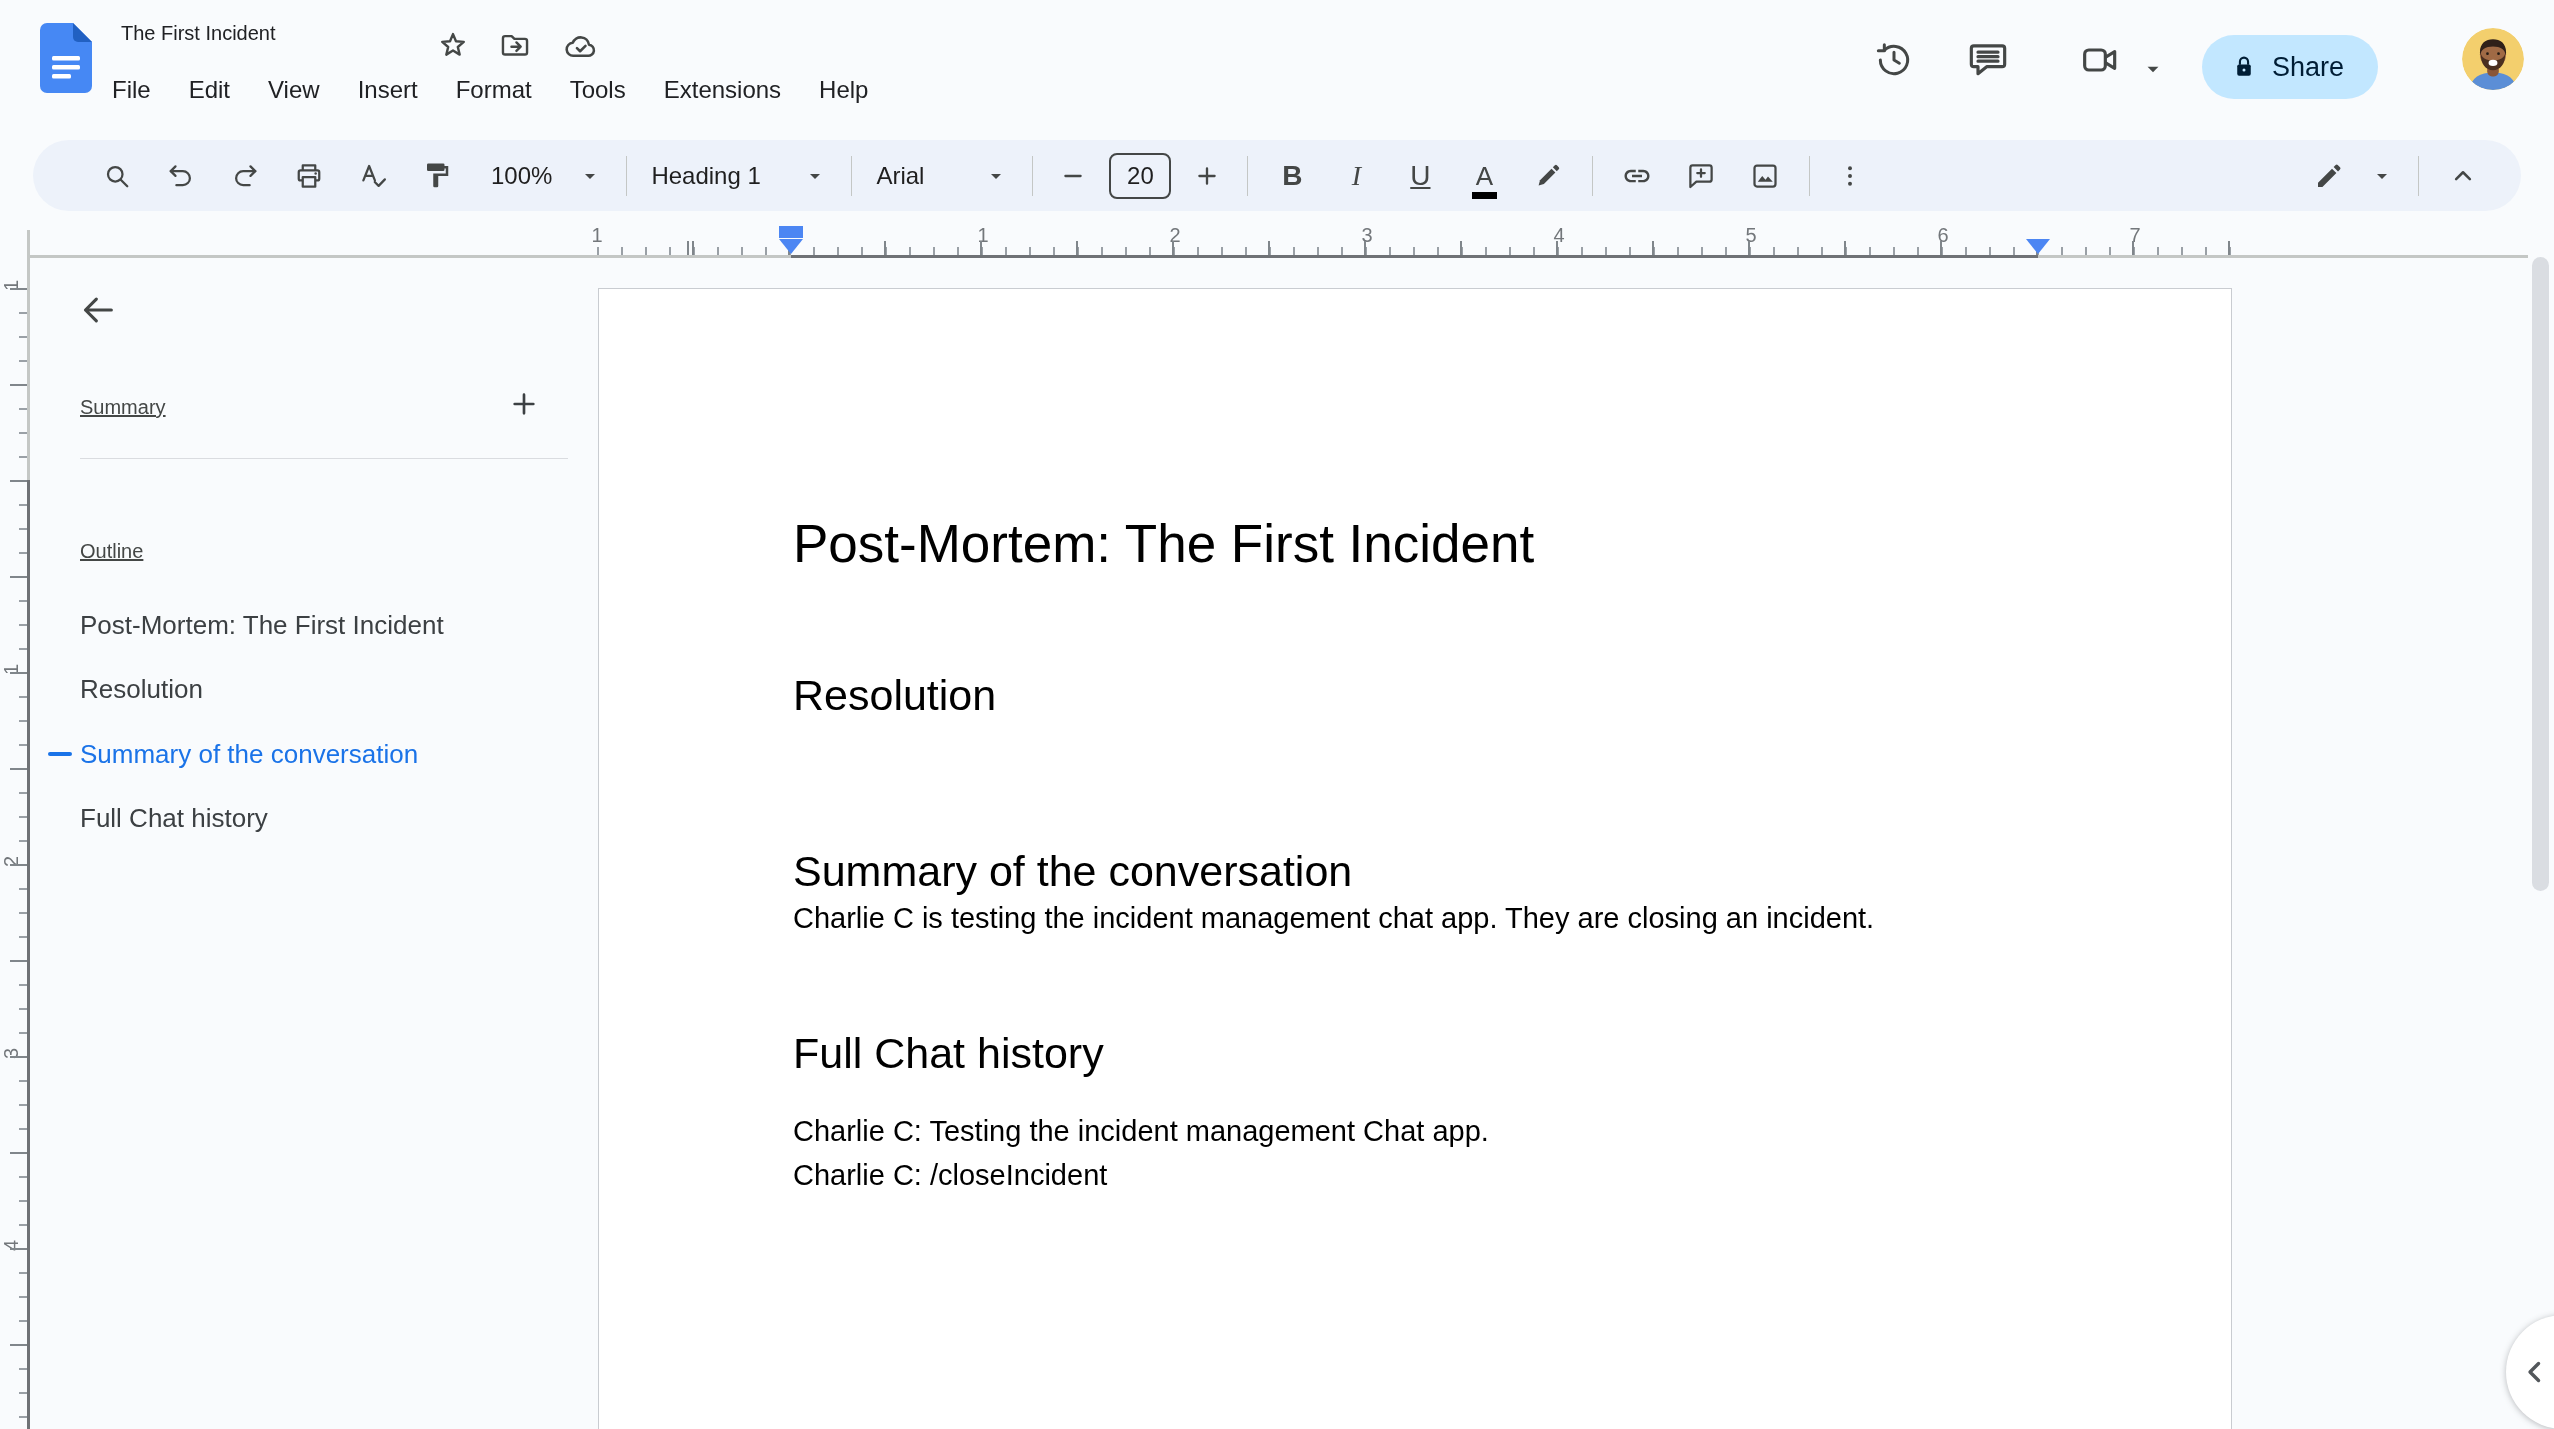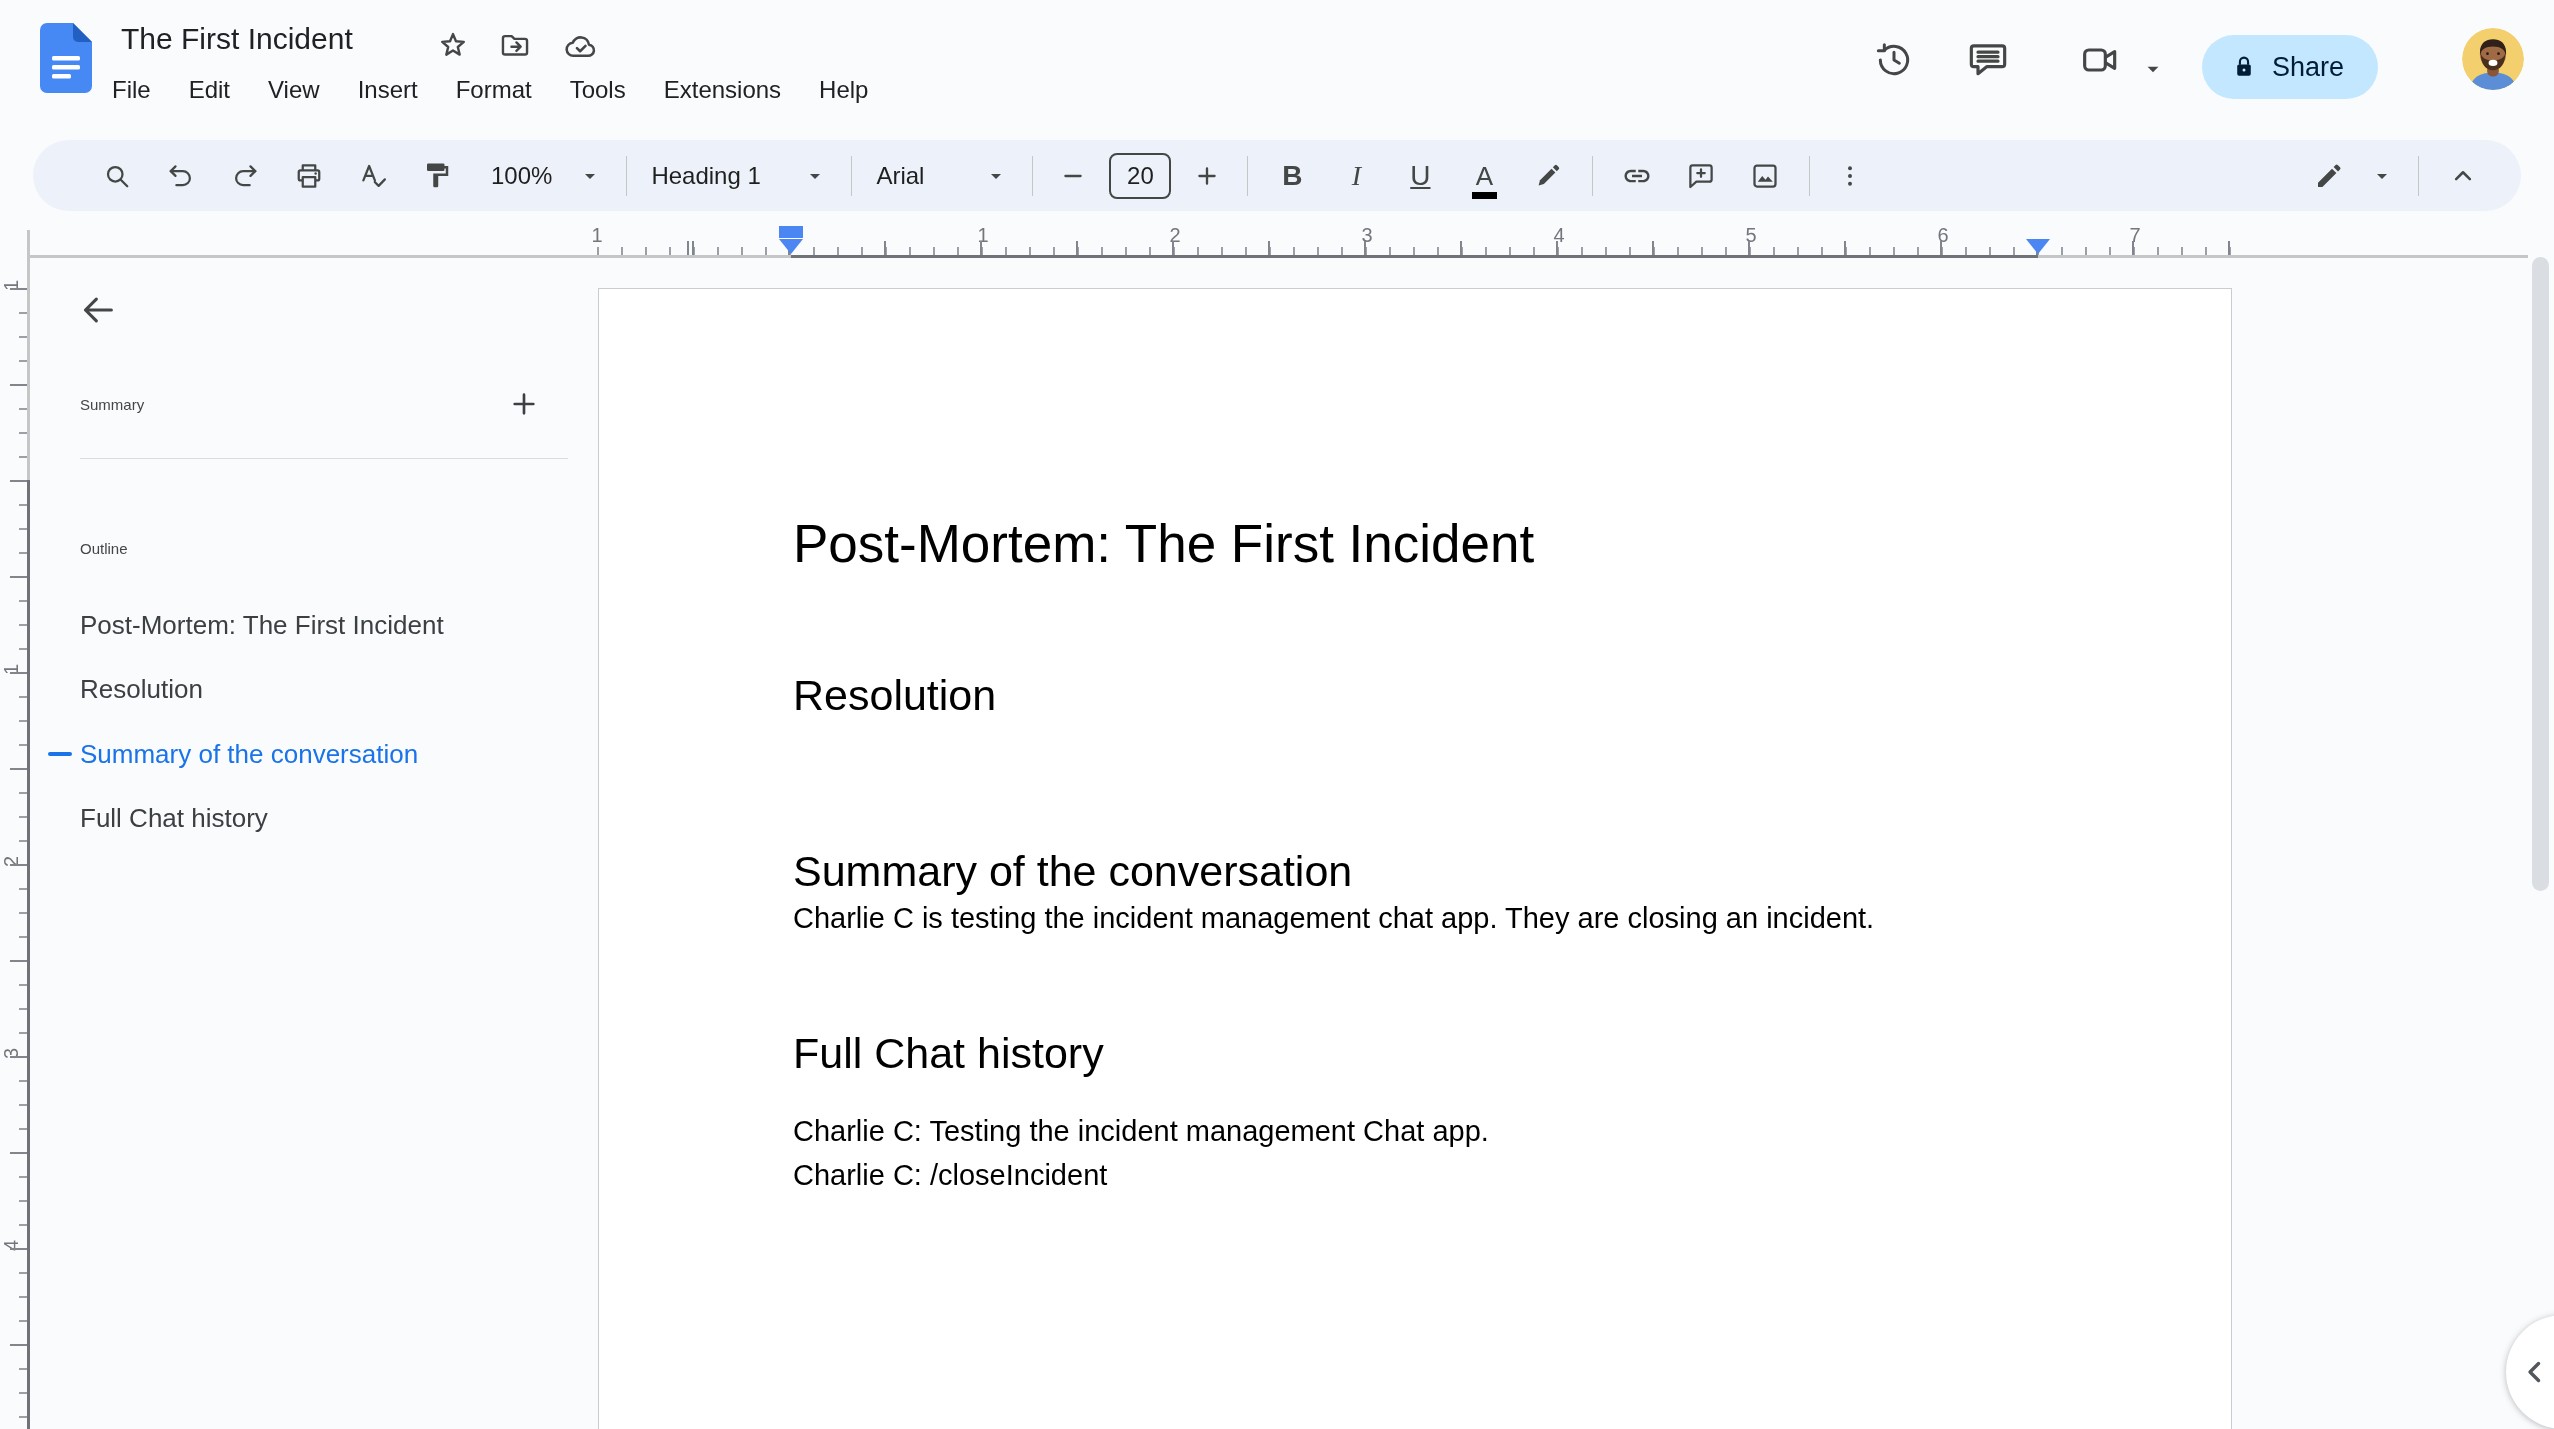--- a/index.html
+++ b/index.html
@@ -1,21 +1,21 @@
 <!DOCTYPE html>
 <html><head>
 <meta charset="utf-8">
 <style>
   * { margin:0; padding:0; box-sizing:border-box; }
   html,body { width:2554px; height:1429px; overflow:hidden; }
   body { background:#f9fbfd; font-family:"Liberation Sans", sans-serif; color:#1f1f1f; position:relative; }
   .abs { position:absolute; }
 
   
-  .title { font-size:30px; color:#202124; white-space:nowrap; }
+  .title { font-size:20px; color:#202124; white-space:nowrap; }
   .menubar { display:flex; gap:38px; font-size:24px; color:#202124; }
   .menubar span { cursor:default; }
   .hbtn { display:flex; align-items:center; justify-content:center; width:52px; height:52px; border-radius:50%; }
   .share-pill { display:flex; align-items:center; gap:14px; background:#c2e7ff; border-radius:34px; height:64px; padding:0 34px 0 28px; }
   .share-pill .lbl { font-size:27px; font-weight:500; color:#001d35; }
   .avatar { width:62px; height:62px; border-radius:50%; overflow:hidden; }
 
   
   .toolbar { left:33px; top:140px; width:2488px; height:71px; background:#edf2fa; border-radius:36px;
              display:flex; align-items:center; padding:0 26px 0 52px; }
@@ -44,21 +44,21 @@
   .marker-tri { position:absolute; width:0; height:0; border-left:12px solid transparent; border-right:12px solid transparent; border-top:15px solid #4c86f3; }
 
   .vr-ticks-minor { position:absolute; left:19px; top:58px; width:9px; height:1141px;
       background-image:repeating-linear-gradient(to bottom,#9aa0a6 0 2px,transparent 2px 24px); }
   .vr-ticks-half { position:absolute; left:10px; top:58px; width:18px; height:1141px;
       background-image:repeating-linear-gradient(to bottom,#80868b 0 2px,transparent 2px 96px); }
   .vr-bar { position:absolute; left:27px; width:3px; }
   .vruler-num { position:absolute; left:-6px; width:34px; text-align:center; font-size:20px; color:#73777b; transform:rotate(-90deg); }
 
   
-  .sb-label { font-size:15px; font-weight:500; color:#444746; }
+  .sb-label { font-size:20px; font-weight:500; color:#444746;text-decoration:underline; }
   .outline-item { position:absolute; left:80px; font-size:26px; color:#3c4043; white-space:nowrap; cursor:pointer; }
   .outline-item.active { color:#1a73e8; font-weight:500; }
   .active-dash { position:absolute; left:48px; width:24px; height:4px; background:#1a73e8; border-radius:2px; }
 
   
   .page { left:598px; top:288px; width:1634px; height:1200px; background:#fff; border:1px solid #c9ccd1; }
   .doc-h1 { position:absolute; left:194px; font-size:53px; line-height:62px; color:#000; }
   .doc-h2 { position:absolute; left:194px; font-size:43px; line-height:52px; color:#000; }
   .doc-p  { position:absolute; left:194px; font-size:29px; line-height:44px; color:#000; width:1260px; }
 

